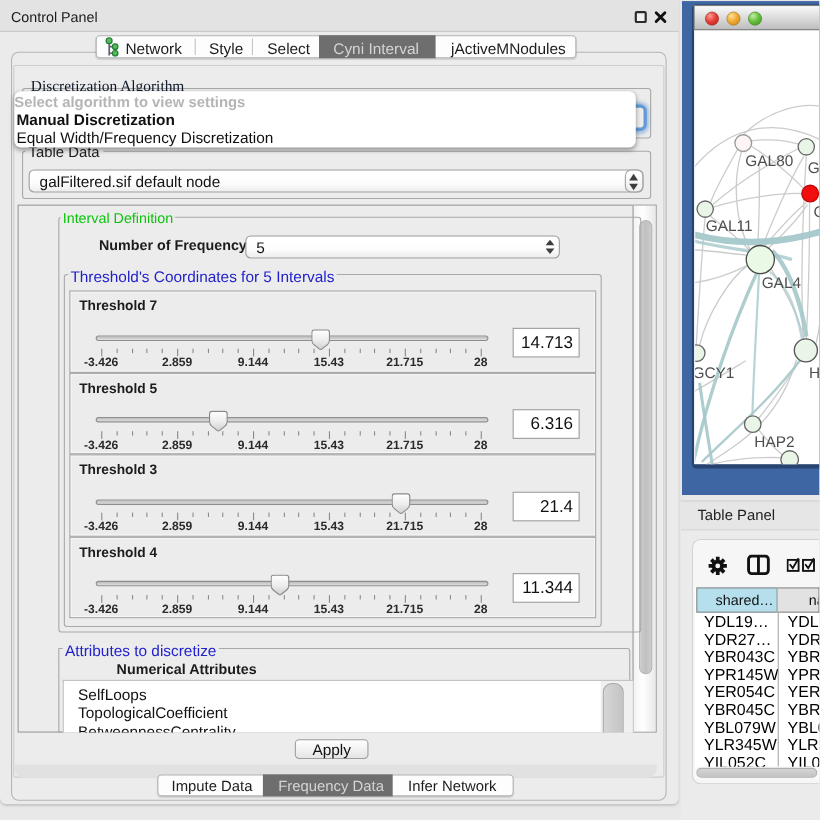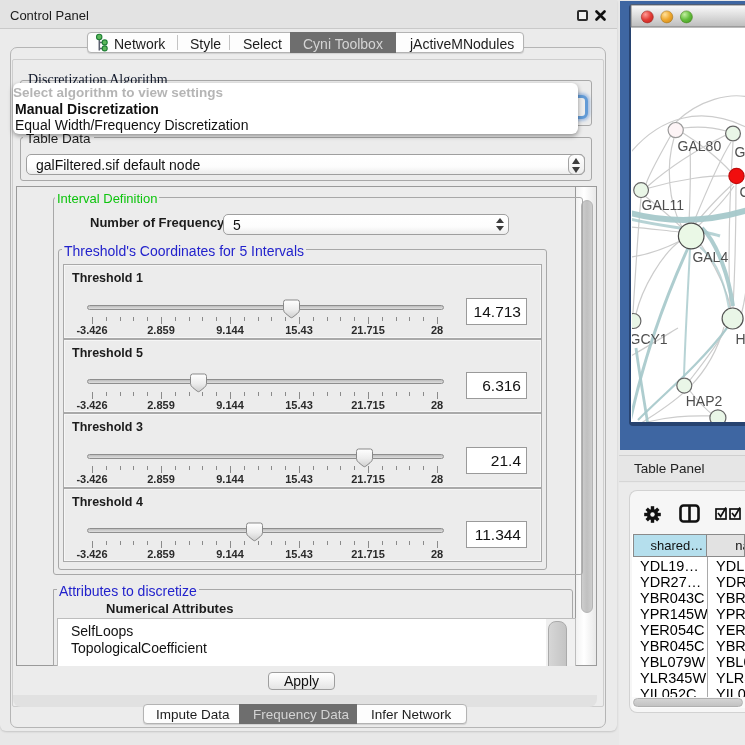--- a/index.html
+++ b/index.html
@@ -30,21 +30,21 @@
 <div class="abs" style="left:290px; top:32px; width:106px; height:21px; background:#6e6e6e;"></div>
 <svg class="abs" style="left:95px; top:33px;" width="14" height="19" viewBox="0 0 14 19">
   <path d="M4.3 4.5 L4.3 17.5 M4.3 9.4 L9.7 9.4 M4.3 15.4 L9.7 15.4" stroke="#5a5f6e" stroke-width="1.5" fill="none"></path>
   <circle cx="4.2" cy="4" r="2.7" fill="#5cb85c" stroke="#1e7e34" stroke-width="1.1"></circle>
   <circle cx="9.7" cy="9.4" r="2.5" fill="#5cb85c" stroke="#1e7e34" stroke-width="1.1"></circle>
   <circle cx="9.7" cy="15.4" r="2.5" fill="#5cb85c" stroke="#1e7e34" stroke-width="1.1"></circle>
 </svg>
 <div class="abs" style="left:114px; top:36px; font-size:14px; color:#1c1c1c;">Network</div>
 <div class="abs" style="left:190px; top:36px; font-size:14px; color:#1c1c1c;">Style</div>
 <div class="abs" style="left:243px; top:36px; font-size:14px; color:#1c1c1c;">Select</div>
-<div class="abs" style="left:303px; top:36px; font-size:14px; color:#d4d4d4;">Cyni Toolbox</div>
+<div class="abs" style="left:303px; top:36px; font-size:14px; color:#d4d4d4;">Cyni Interval</div>
 <div class="abs" style="left:410px; top:36px; font-size:14px; color:#1c1c1c;">jActiveMNodules</div>
 
 <div class="abs" style="left:20px; top:80px; width:572px; height:46px; border:1px solid #a8a8a8; border-radius:3px;"></div>
 <div class="abs" style="left:25px; top:72px; font-size:14px; color:#0f172a; background:transparent; padding:0 3px;font-family:Liberation Serif, serif;">Discretization Algorithm</div>
 
 <div class="abs" style="left:560px; top:95px; width:28px; height:24px; border-radius:6px; background:#ededed; border:3px solid #639bd6; box-shadow:0 0 3px 2px rgba(100,150,215,0.5);"></div>
 
 <div class="abs" style="left:20px; top:137px; width:572px; height:44px; border:1px solid #a8a8a8; border-radius:3px;"></div>
 <div class="abs" style="left:23px; top:131px; font-size:13.5px; color:#1c1c1c; background:#ececec; padding:0 3px;">Table Data</div>
 <div class="abs" style="left:26px; top:154px; width:559px; height:21px; border:1px solid #9f9f9f; border-radius:5px; background:linear-gradient(#ffffff, #fdfdfd 60%, #ededed);"></div>
@@ -64,21 +64,21 @@
 <div class="abs" style="left:90px; top:215px; font-size:13px; font-weight:bold; color:#1c1c1c;">Number of Frequency</div>
 <div class="abs" style="left:223px; top:214px; width:286px; height:21px; border:1px solid #9f9f9f; border-radius:5px; background:linear-gradient(#ffffff, #fdfdfd 60%, #ededed);"></div>
 <div class="abs" style="left:233px; top:217px; font-size:14px; color:#111;">5</div>
 <div class="abs" style="left:496px; top:218px; width:0; height:0; border-left:4px solid transparent; border-right:4px solid transparent; border-bottom:5.5px solid #3c3c3c;"></div>
 <div class="abs" style="left:496px; top:226px; width:0; height:0; border-left:4px solid transparent; border-right:4px solid transparent; border-top:5.5px solid #3c3c3c;"></div>
 
 <div class="abs" style="left:58px; top:249px; width:489px; height:321px; border:1px solid #a8a8a8; border-radius:3px;"></div>
 <div class="abs" style="left:62px; top:243px; font-size:14px; color:#2222cc; background:#ececec; padding:0 2px;">Threshold's Coordinates for 5 Intervals</div>
 
 <div class="abs" style="left:63px; top:264.0px; width:479px; height:74.5px; border:1px solid #a9a9a9; box-shadow:inset 0 0 0 1px #f6f6f6;"></div>
-<div class="abs" style="left:72px; top:271.0px; font-size:12.5px; font-weight:bold; color:#1c1c1c;">Threshold 1</div>
+<div class="abs" style="left:72px; top:271.0px; font-size:12.5px; font-weight:bold; color:#1c1c1c;">Threshold 7</div>
 <div class="abs" style="left:87px; top:304.5px; width:357px; height:5px; border:1px solid #8e8e8e; border-radius:3px; background:linear-gradient(#bdbdbd,#dedede);"></div>
 <div class="abs" style="left:92.0px; top:317.0px; width:1px; height:7px; background:#8a8a8a;"></div>
 <div class="abs" style="left:105.8px; top:317.0px; width:1px; height:4px; background:#8a8a8a;"></div>
 <div class="abs" style="left:119.6px; top:317.0px; width:1px; height:4px; background:#8a8a8a;"></div>
 <div class="abs" style="left:133.4px; top:317.0px; width:1px; height:4px; background:#8a8a8a;"></div>
 <div class="abs" style="left:147.2px; top:317.0px; width:1px; height:4px; background:#8a8a8a;"></div>
 <div class="abs" style="left:161.0px; top:317.0px; width:1px; height:7px; background:#8a8a8a;"></div>
 <div class="abs" style="left:174.8px; top:317.0px; width:1px; height:4px; background:#8a8a8a;"></div>
 <div class="abs" style="left:188.6px; top:317.0px; width:1px; height:4px; background:#8a8a8a;"></div>
 <div class="abs" style="left:202.4px; top:317.0px; width:1px; height:4px; background:#8a8a8a;"></div>
@@ -254,20 +254,21 @@
 <path d="M2.5 1 L14.5 1 Q16.5 1 16.5 3.5 L16.5 10.5 Q16.5 13 14 14.8 L9.8 18.2 Q8.5 19.2 7.2 18.2 L3 14.8 Q0.5 13 0.5 10.5 L0.5 3.5 Q0.5 1 2.5 1 Z" fill="url(#thg487)" stroke="#898989" stroke-width="1"></path>
   </svg>
 <div class="abs" style="left:466px; top:521.0px; width:61px; height:27px; background:#ffffff; border:1px solid #9a9a9a; font-size:15.5px; color:#111; text-align:right; line-height:25px; padding-right:5px;">11.344</div>
 
 <div class="abs" style="left:53px; top:589px; width:520px; height:77px; border:1px solid #a8a8a8; border-top-right-radius:3px;"></div>
 <div class="abs" style="left:57px; top:583px; font-size:14px; color:#2222cc; background:#ececec; padding:0 2px;">Attributes to discretize</div>
 <div class="abs" style="left:58px; top:601px; font-size:13px; font-weight:bold; color:#1c1c1c;padding-left:48px;">Numerical Attributes</div>
 <div class="abs" style="left:57px; top:618px; width:519px; height:48px; background:#ffffff; border:1px solid #bdbdbd; border-bottom:none; overflow:hidden;">
   <div class="abs" style="left:13px; top:4px; font-size:14px; color:#111;">SelfLoops</div>
   <div class="abs" style="left:13px; top:21px; font-size:14px; color:#111;">TopologicalCoefficient</div>
+  <div class="abs" style="left:13px; top:38px; font-size:14px; color:#111;">BetweennessCentrality</div>
   <div class="abs" style="left:488px; top:0; width:31px; height:48px; background:#f0f0f0;"></div>
   <div class="abs" style="left:490px; top:2px; width:19px; height:46px; background:linear-gradient(90deg,#d6d6d6,#c4c4c4); border:1px solid #aaaaaa; border-radius:8px 8px 0 0;"></div>
 </div>
 
 <div class="abs" style="left:268px; top:672px; width:67px; height:18px; background:linear-gradient(#ffffff,#f1f1f1 55%,#e4e4e4); border:1px solid #9e9e9e; border-radius:4px; text-align:center; font-size:14px; color:#111; line-height:17px;">Apply</div>
 
 <div class="abs" style="left:143px; top:704px; width:324px; height:20px; background:#fdfdfd; border:1px solid #b3b3b3; border-radius:4px; box-shadow:0 1px 1px rgba(0,0,0,0.12);"></div>
 <div class="abs" style="left:239px; top:704px; width:118px; height:20px; background:#6e6e6e;"></div>
 <div class="abs" style="left:156px; top:707px; font-size:13.5px; color:#1c1c1c;">Impute Data</div>
 <div class="abs" style="left:253px; top:707px; font-size:13.5px; color:#d4d4d4;">Frequency Data</div>

